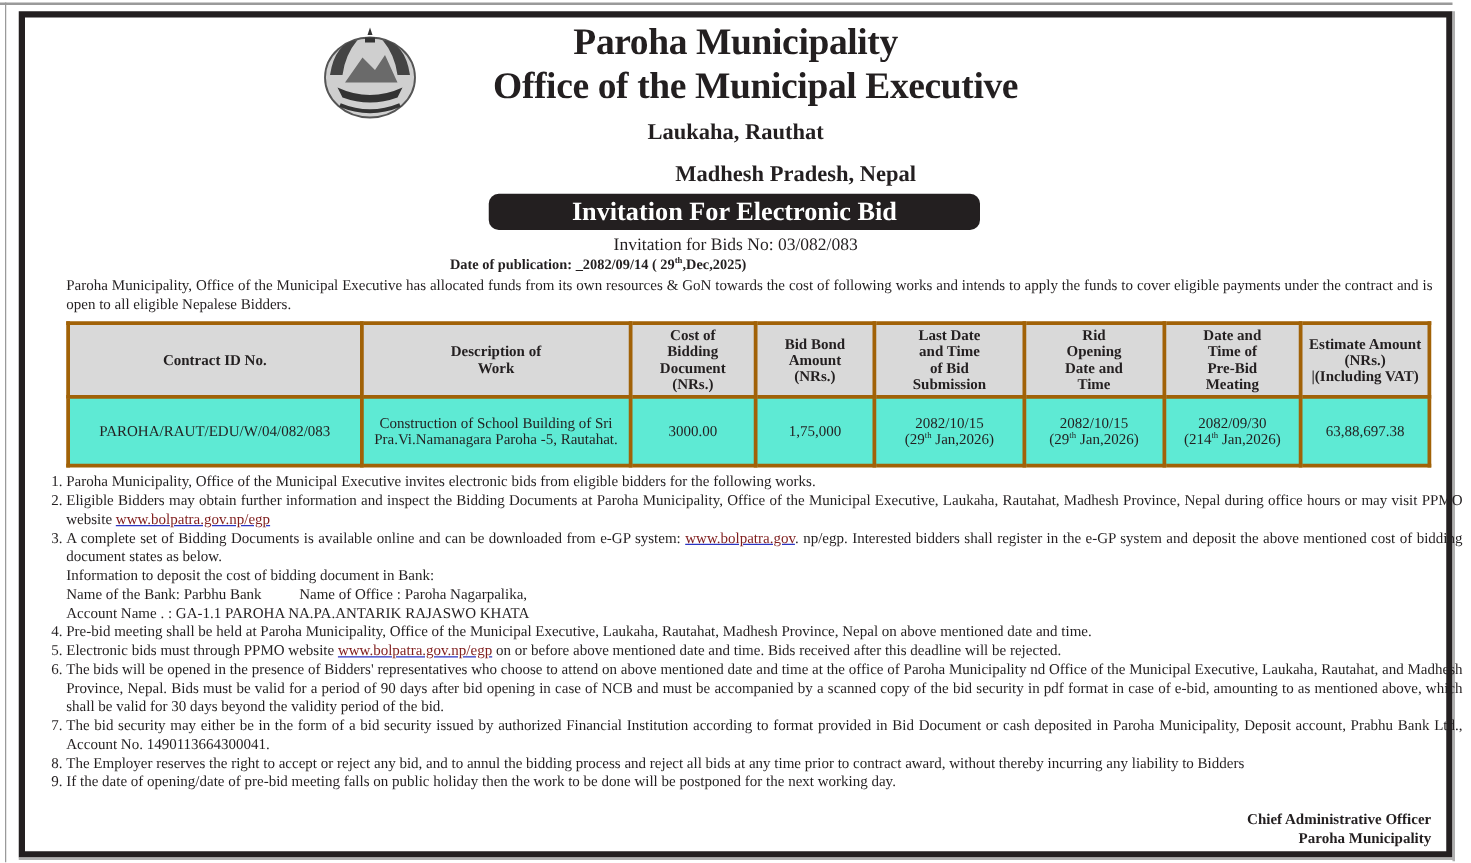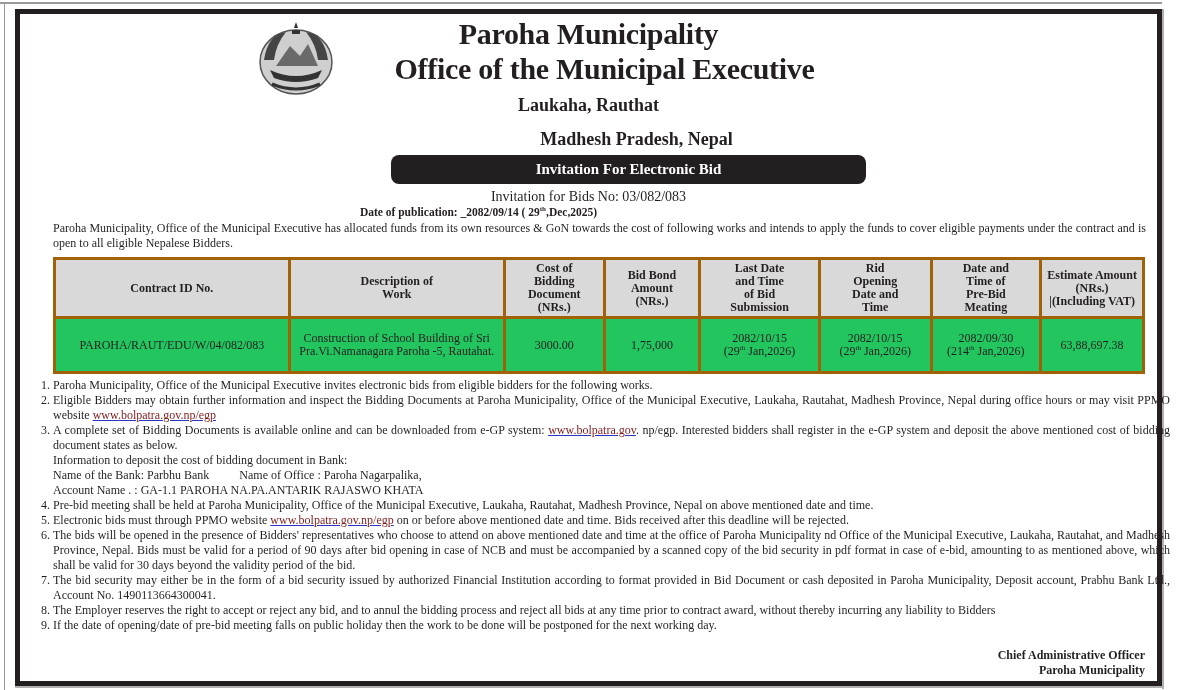--- a/index.html
+++ b/index.html
@@ -13,30 +13,30 @@
   .frame-shadow-b { position: absolute; left: 15px; top: 686px; width: 1149px; height: 2px; background: #b0b0b0; }
 
   .emblem { position: absolute; left: 256px; top: 20px; width: 80px; height: 78px; }
 
   .title1 { position: absolute; left: 0; width: 1177px; top: 16px; text-align: center;
             font-size: 30px; font-weight: bold; letter-spacing: -0.3px; line-height: 36px; }
   .title2 { position: absolute; left: 16px; width: 1177px; top: 51px; text-align: center;
             font-size: 30px; font-weight: bold; letter-spacing: -0.3px; line-height: 36px; }
   .sub1 { position: absolute; left: 0; width: 1177px; top: 95px; text-align: center; font-size: 18px; font-weight: bold; }
   .sub2 { position: absolute; left: 0; width: 1177px; top: 129px; text-align: center; font-size: 18px; font-weight: bold; padding-left: 48px; }
-  .banner { position: absolute; left: 391px; top: 155px; width: 475px; height: 29px; background: #231f20;
-            border-radius: 8px; color: #fff; text-align: center; font-size: 15px; font-weight: bold; line-height: 29px; }
+  .banner { position: absolute; left: 391px; top: 155px; width: 393px; height: 29px; background: #231f20;
+            border-radius: 8px; color: #fff; text-align: center; font-size: 21px; font-weight: bold; line-height: 29px; }
   .ifb { position: absolute; left: 0; width: 1177px; top: 189px; text-align: center; font-size: 14px; font-weight: normal; }
   .pubdate { position: absolute; left: 0; width: 957px; top: 206px; text-align: center; font-size: 11.5px; font-weight: bold; }
   .intro { position: absolute; left: 53px; width: 1093px; top: 221px; font-size: 12px; line-height: 15px; text-align: justify; }
 
   table.bids { position: absolute; left: 53px; top: 257px; width: 1092px; border-collapse: collapse; font-size: 12px; }
   table.bids th, table.bids td { border: 3px solid #a16207; text-align: center; vertical-align: middle; padding: 0 2px; }
   table.bids thead th { background: #d9d9d9; font-weight: bold; line-height: 13px; height: 56px; }
-  table.bids tbody td { height: 52px; line-height: 13px; background: #22c55e; }
+  table.bids tbody td { height: 52px; line-height: 13px; background: #5eead4; }
   sup { font-size: 7px; vertical-align: super; line-height: 0; }
 
   ol.clauses { position: absolute; left: 28px; top: 378px; width: 1117px; margin: 0; padding: 0 0 0 25px;
                font-size: 12px; line-height: 15px; text-align: justify; }
   ol.clauses li { padding-left: 0; }
   .bankinfo div { line-height: 15px; }
   .link { color: #7f1d1d; text-decoration: underline; text-decoration-color: #2b35c4; }
   .tab { display: inline-block; }
 
   .signature { position: absolute; right: 32px; top: 648px; text-align: right; font-size: 12px; font-weight: bold; line-height: 15px; }

